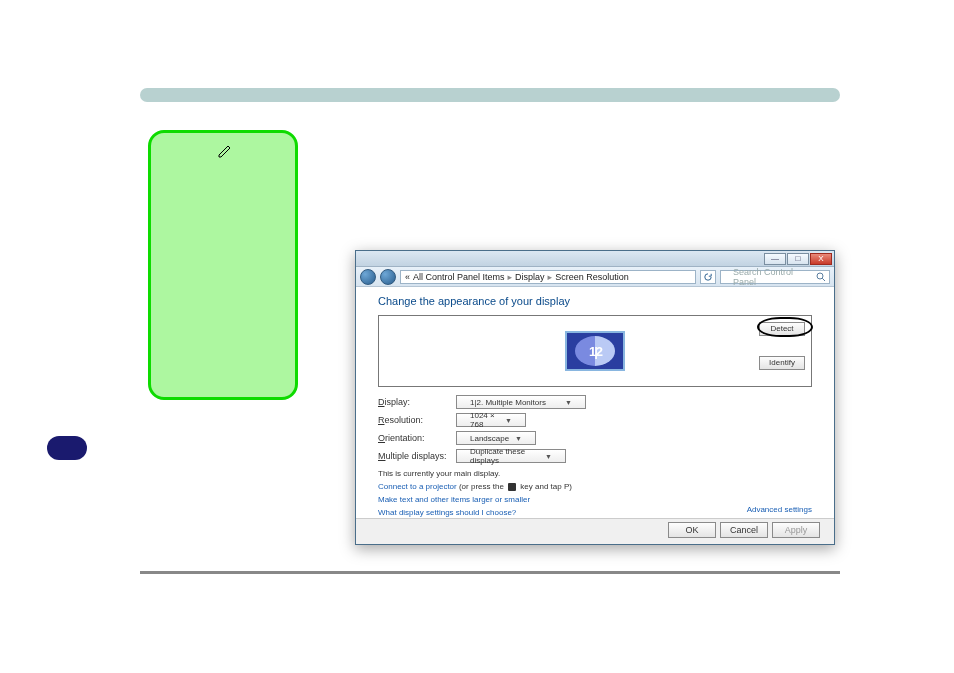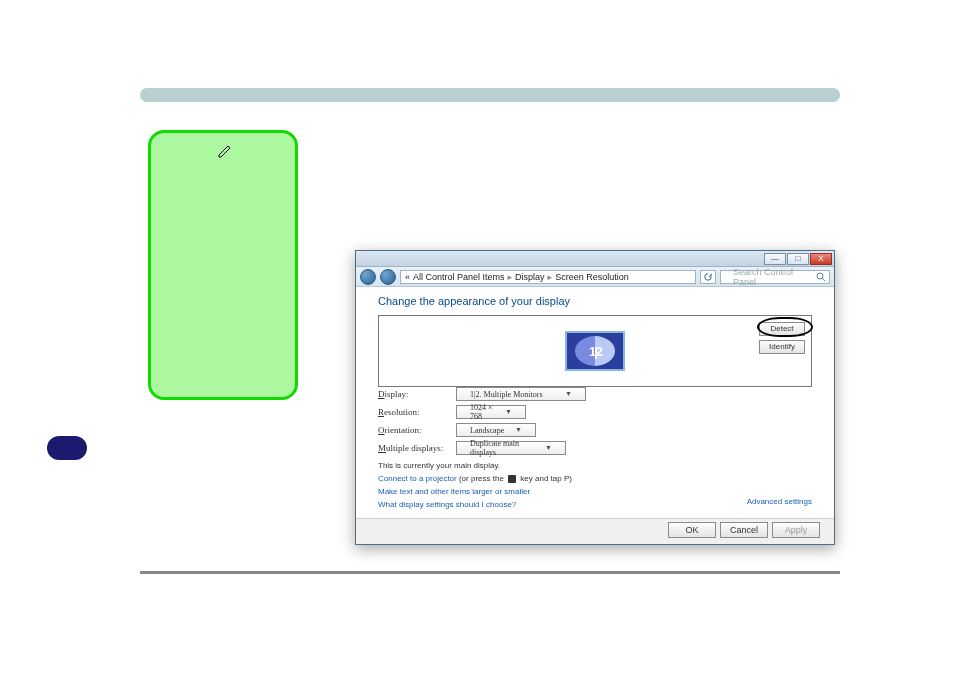--- a/index.html
+++ b/index.html
@@ -148,42 +148,42 @@
     }
     .thumb-inner {
       width: 40px; height: 30px;
       background: linear-gradient(90deg,#7a8ae0 50%, #bacaf5 50%);
       border-radius: 50%;
       display:flex; align-items:center; justify-content:center;
       color:#fff; font-weight:bold; font-size:13px; letter-spacing:-2px;
     }
     .side-btns {
       position: absolute; right: 6px; top: 6px;
-      display:flex; flex-direction:column; gap:4px;
+      display:flex; flex-direction:column; gap:20px;
     }
     .mini-btn {
       height: 14px; width: 46px;
       border: 1px solid #8a8a8a;
       background: linear-gradient(#fdfdfd,#e4e4e4);
       font-size: 8px; text-align:center; line-height:12px;
     }
     .detect-circle {
       position:absolute; right:-2px; top:1px;
       width:56px; height:20px;
       border: 2px solid #000;
       border-radius: 50%/60%;
       pointer-events:none;
     }
 
     .settings-grid {
+      margin-top: 8px;
       display: grid;
       grid-template-columns: 78px 130px;
       row-gap: 4px;
       align-items: center;
-      font-family: Liberation Serif, serif;
     }
     .settings-grid label { font-size: 9px; }
     .settings-grid .ul { text-decoration: underline; }
     .combo {
       height: 14px;
       border: 1px solid #8a8a8a;
       background: linear-gradient(#fff,#eee);
       display:flex; align-items:center; justify-content:space-between;
       padding: 0 13px;
       font-size: 8px;
@@ -297,21 +297,21 @@
         </div>
 
         <label><span class="ul">O</span>rientation:</label>
         <div class="combo" style="width:80px">
           <span>Landscape</span>
           <span class="caret">▼</span>
         </div>
 
         <label><span class="ul">M</span>ultiple displays:</label>
         <div class="combo" style="width:110px">
-          <span>Duplicate main displays</span>
+          <span>Duplicate these displays</span>
           <span class="caret">▼</span>
         </div>
       </div>
 
       <div class="note-line">
         <span>This is currently your main display.</span>
         <span class="adv-link">Advanced settings</span>
       </div>
 
       <div class="link-line">

